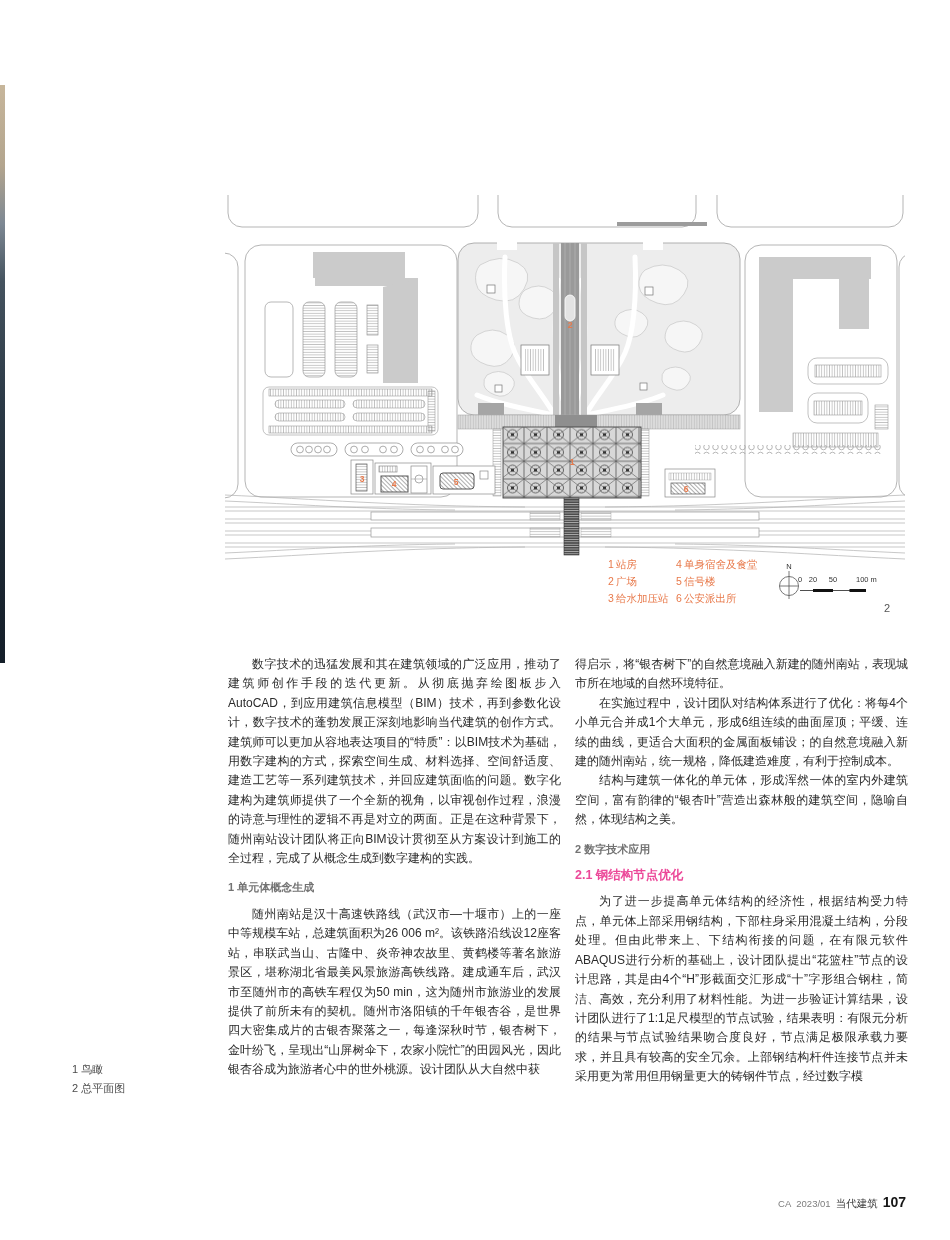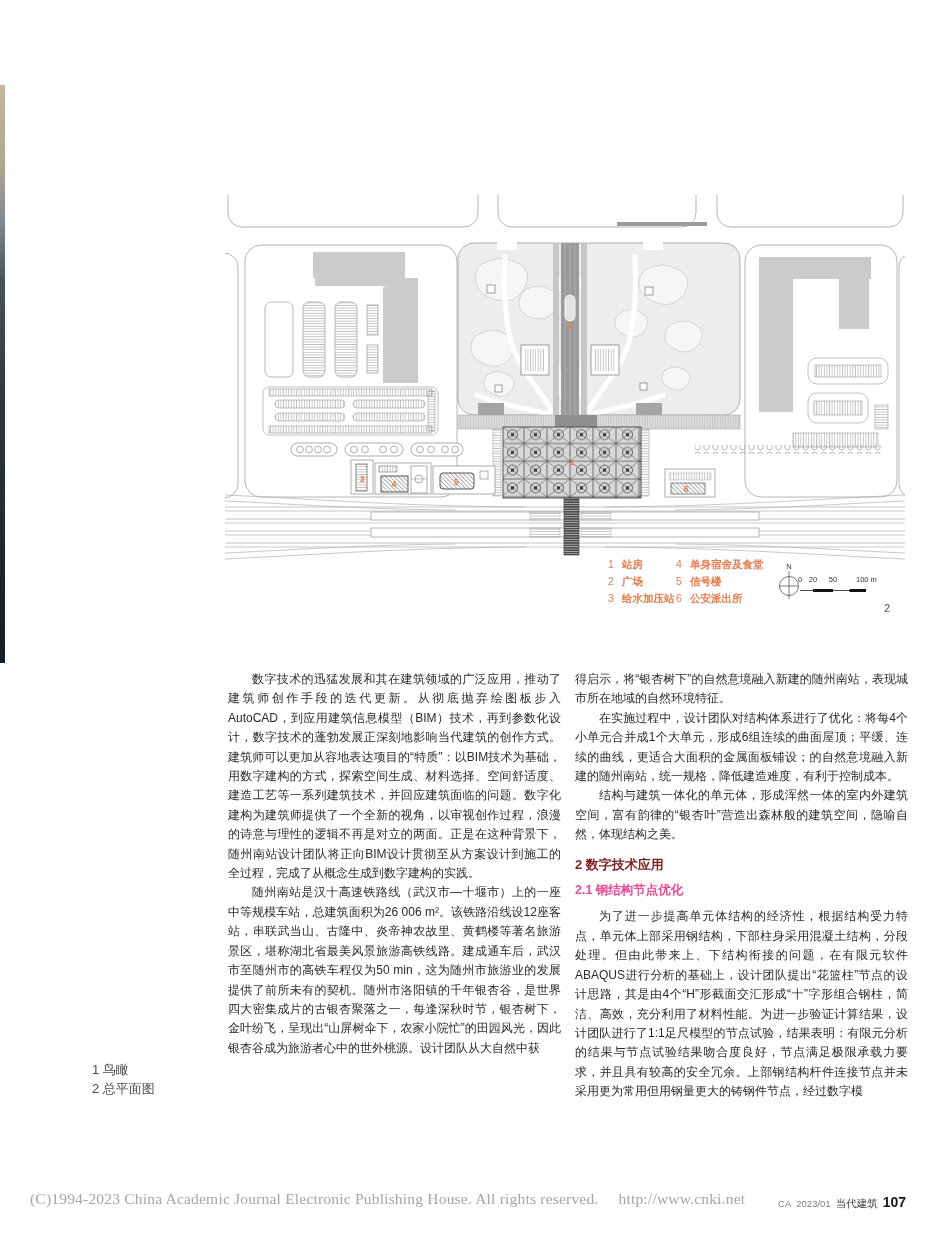--- a/index.html
+++ b/index.html
@@ -8,33 +8,33 @@
   
   .photo-sliver{position:absolute;left:0;top:85px;width:5px;height:578px;
     background:linear-gradient(to bottom,#c7b69b 0%,#b3a58e 14%,#7d8893 24%,#45535f 34%,#2b3946 55%,#1d2833 80%,#141e29 100%);}
   
   .plan-wrap{position:absolute;left:225px;top:195px;width:680px;height:370px;}
   .plan-wrap svg{display:block;}
   .legend{position:absolute;left:608px;top:556px;font-size:10.5px;line-height:17px;color:#e8794a;}
   .legend .col{position:absolute;top:0;white-space:nowrap;}
   .legend .c1{left:0;} .legend .c2{left:68px;}
   .legend .num{display:inline-block;min-width:8px;}
-  .legend .lab{margin-left:6px;font-weight:bold;}
+  .legend .lab{margin-left:0;}
   .northscale{position:absolute;left:776px;top:560px;}
   .fig-num{position:absolute;left:884px;top:602px;font-size:11px;color:#555;}
   
-  .col-text{position:absolute;top:670px;width:333px;font-size:12px;line-height:19.4px;
+  .col-text{position:absolute;top:655px;width:333px;font-size:12px;line-height:19.4px;
             color:#2b2b2b;text-align:justify;}
   .col-left{left:228px;} .col-right{left:575px;}
   .col-text p{margin:0;}
   .col-text p.indent{text-indent:2em;}
-  .col-text h3{margin:10px 0 7px 0;font-size:13px;color:#7f1d1d;}
+  .col-text h3{margin:10px 0 7px 0;font-size:11px;color:#737373;}
   .col-text h4{margin:2px 0 7px 0;font-size:12.5px;color:#ec4899;}
   
-  .captions{position:absolute;left:72px;top:1060px;font-size:13px;line-height:19px;color:#4c4c4c;margin-left:20px;}
+  .captions{position:absolute;left:72px;top:1060px;font-size:11px;line-height:19px;color:#4c4c4c;}
   
   .footer-left{position:absolute;left:30px;top:1190px;font-family:"Liberation Serif","DejaVu Serif",serif;
                font-size:15.5px;color:#a5a5a5;letter-spacing:.2px;}
   .footer-left .url{margin-left:20px;}
   .footer-right{position:absolute;right:44px;top:1194px;display:flex;align-items:baseline;gap:5px;}
   .footer-right .jr{font-size:9.5px;color:#7d7d7d;}
   .footer-right .jn{font-size:10.5px;color:#3d3d3d;text-align:right;}
   .footer-right .pg{font-size:14px;font-weight:bold;color:#161616;}
   .plabel{fill:#e8794a;font-size:8.5px;font-weight:bold;font-family:"Liberation Sans",sans-serif;text-anchor:middle;}
   .ns-txt{fill:#333;font-size:7.5px;font-family:"Liberation Sans",sans-serif;}
@@ -271,40 +271,38 @@
         <rect x="37" y="29" width="20" height="3" fill="#111"></rect>
         <rect x="73.5" y="29" width="16.5" height="3" fill="#111"></rect>
       </g>
     </svg>
   </div>
 
   <div class="fig-num">2</div>
 
   <section class="col-text col-left">
     <p class="indent">数字技术的迅猛发展和其在建筑领域的广泛应用，推动了建筑师创作手段的迭代更新。从彻底抛弃绘图板步入AutoCAD，到应用建筑信息模型（BIM）技术，再到参数化设计，数字技术的蓬勃发展正深刻地影响当代建筑的创作方式。建筑师可以更加从容地表达项目的“特质”：以BIM技术为基础，用数字建构的方式，探索空间生成、材料选择、空间舒适度、建造工艺等一系列建筑技术，并回应建筑面临的问题。数字化建构为建筑师提供了一个全新的视角，以审视创作过程，浪漫的诗意与理性的逻辑不再是对立的两面。正是在这种背景下，随州南站设计团队将正向BIM设计贯彻至从方案设计到施工的全过程，完成了从概念生成到数字建构的实践。</p>
+    <h3>1 单元体概念生成</h3>
     <p class="indent">随州南站是汉十高速铁路线（武汉市—十堰市）上的一座中等规模车站，总建筑面积为26 006 m²。该铁路沿线设12座客站，串联武当山、古隆中、炎帝神农故里、黄鹤楼等著名旅游景区，堪称湖北省最美风景旅游高铁线路。建成通车后，武汉市至随州市的高铁车程仅为50 min，这为随州市旅游业的发展提供了前所未有的契机。随州市洛阳镇的千年银杏谷，是世界四大密集成片的古银杏聚落之一，每逢深秋时节，银杏树下，金叶纷飞，呈现出“山屏树伞下，农家小院忙”的田园风光，因此银杏谷成为旅游者心中的世外桃源。设计团队从大自然中获</p>
   </section>
 
   <section class="col-text col-right">
     <p>得启示，将“银杏树下”的自然意境融入新建的随州南站，表现城市所在地域的自然环境特征。</p>
     <p class="indent">在实施过程中，设计团队对结构体系进行了优化：将每4个小单元合并成1个大单元，形成6组连续的曲面屋顶；平缓、连续的曲线，更适合大面积的金属面板铺设；的自然意境融入新建的随州南站，统一规格，降低建造难度，有利于控制成本。</p>
     <p class="indent">结构与建筑一体化的单元体，形成浑然一体的室内外建筑空间，富有韵律的“银杏叶”营造出森林般的建筑空间，隐喻自然，体现结构之美。</p>
     <h3>2 数字技术应用</h3>
     <h4>2.1 钢结构节点优化</h4>
     <p class="indent">为了进一步提高单元体结构的经济性，根据结构受力特点，单元体上部采用钢结构，下部柱身采用混凝土结构，分段处理。但由此带来上、下结构衔接的问题，在有限元软件ABAQUS进行分析的基础上，设计团队提出“花篮柱”节点的设计思路，其是由4个“H”形截面交汇形成“十”字形组合钢柱，简洁、高效，充分利用了材料性能。为进一步验证计算结果，设计团队进行了1:1足尺模型的节点试验，结果表明：有限元分析的结果与节点试验结果吻合度良好，节点满足极限承载力要求，并且具有较高的安全冗余。上部钢结构杆件连接节点并未采用更为常用但用钢量更大的铸钢件节点，经过数字模</p>
   </section>
 
   <div class="captions">
     <div>1 鸟瞰</div>
     <div>2 总平面图</div>
   </div>
 
-  <div class="footer-left">
-    <span>(C)1994-2023 China Academic Journal Electronic Publishing House. All rights reserved.</span><span class="url">http://www.cnki.net</span>
-  </div>
   <div class="footer-right">
     <span class="jr">CA</span>
     <span class="jr">2023/01</span>
     <span class="jn">当代建筑</span>
     <span class="pg">107</span>
   </div>
 
 </div>
 
 </body></html>

